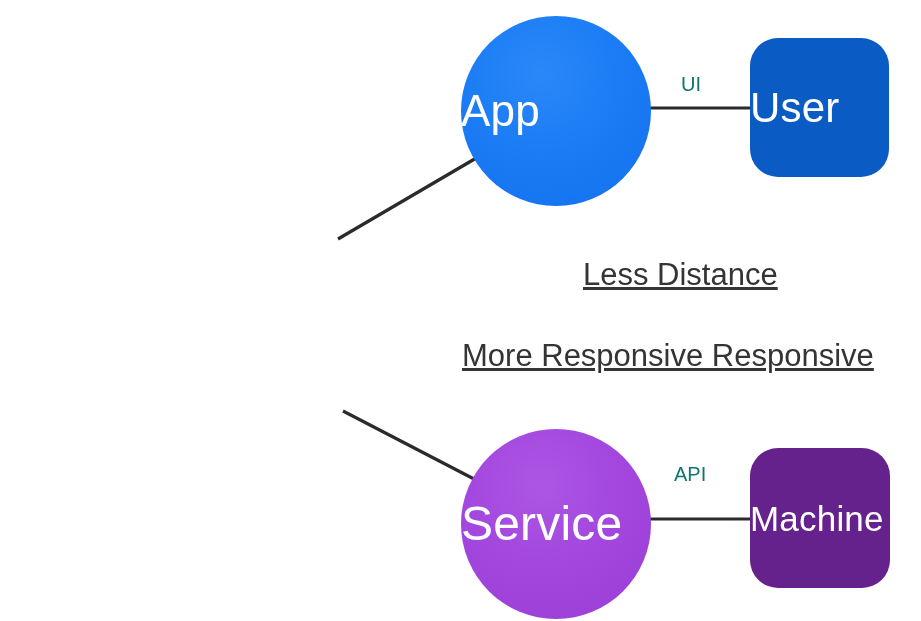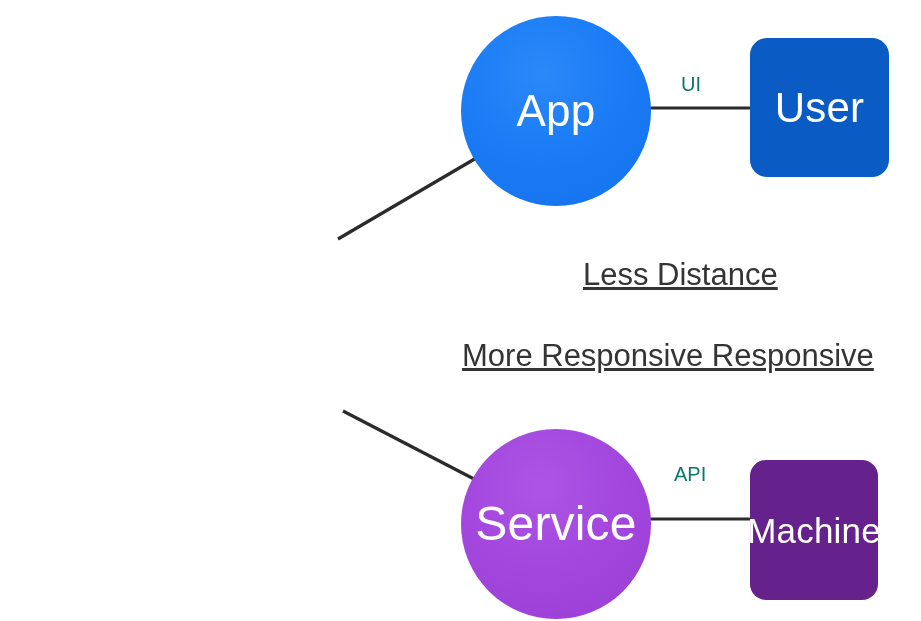--- a/index.html
+++ b/index.html
@@ -24,21 +24,21 @@
     top: 0;
     width: 921px;
     height: 621px;
     pointer-events: none;
   }
 
   .node {
     position: absolute;
     display: flex;
     align-items: center;
-    justify-content: center;
+    justify-content: flex-start;
     box-sizing: border-box;
     color: #ffffff;
     text-align: center;
     line-height: 1;
     white-space: nowrap;
   }
   .node-label {
     display: block;
     font-weight: 400;
     letter-spacing: 0.2px;
@@ -82,34 +82,34 @@
   #node-service .node-label {
     font-size: 48px;
   }
 
   
   #node-user {
     left: 750px;
     top: 38px;
     width: 139px;
     height: 139px;
-    border-radius: 17px;
+    border-radius: 28px;
     background: #0b5bc4;
   }
   #node-user .node-label {
     font-size: 42px;
   }
 
   
   #node-machine {
     left: 750px;
-    top: 460px;
-    width: 128px;
+    top: 448px;
+    width: 140px;
     height: 140px;
-    border-radius: 16px;
+    border-radius: 28px;
     background: #65228c;
   }
   #node-machine .node-label {
     font-size: 35px;
   }
 
   
   .edge-label {
     position: absolute;
     color: #0f766e;

